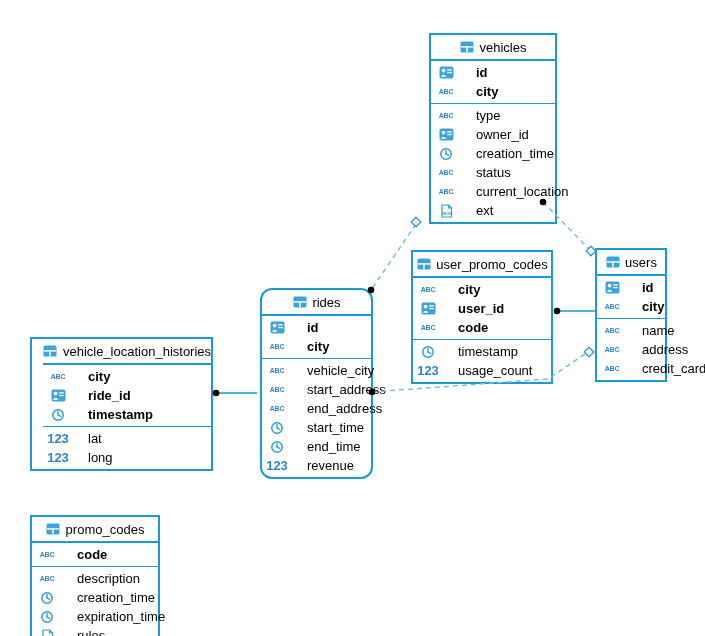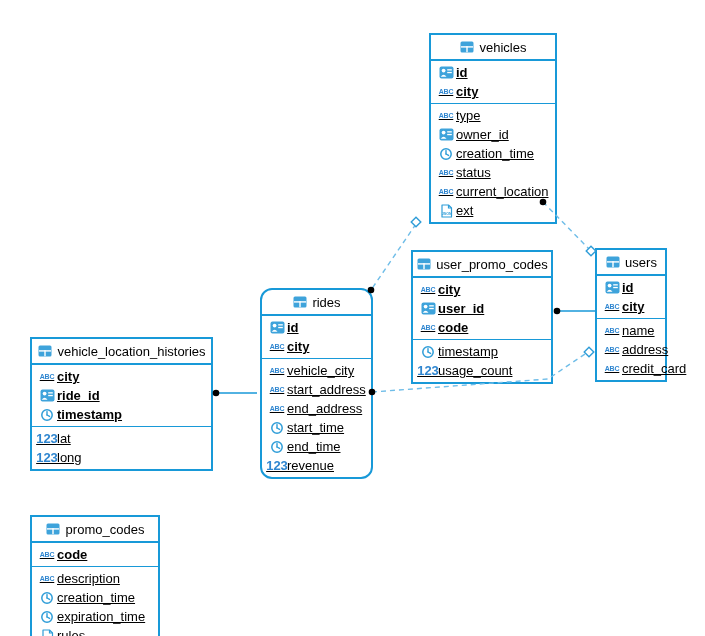--- a/index.html
+++ b/index.html
@@ -10,22 +10,22 @@
   .tbl{
     position:absolute;background:#fff;border:2px solid #1899d8;box-sizing:border-box;
   }
   .tbl-header{
     height:24px;display:flex;align-items:center;justify-content:center;gap:5px;
     border-bottom:2px solid #1899d8;font-size:13px;padding:0 5px;white-space:nowrap;
   }
   .section{padding:2px 0;}
   .section.fields{border-top:1.5px solid #1899d8;}
   .frow{
-    height:19px;display:flex;align-items:center;gap:0;padding:0 5px;
-    font-size:13px;white-space:nowrap;text-decoration:underline;
+    height:19px;display:flex;align-items:center;gap:20px;padding:0 5px;
+    font-size:13px;white-space:nowrap;
   }
   .frow.key{font-weight:bold;}
   .ficon{flex:0 0 20px;width:20px;display:flex;align-items:center;justify-content:center;}
   .abc-txt{font-size:7px;font-weight:bold;color:#2f86d0;letter-spacing:-0.2px;}
   .num-txt{font-size:13px;font-weight:600;color:#2f86d0;}
   #rel-layer{position:absolute;left:0;top:0;pointer-events:none;}
 </style>
 </head>
 <body>
 
@@ -293,21 +293,21 @@
           <span>end_time</span>
         </div>
         <div class="frow">
           <span class="ficon">
             <span class="num-txt">123</span>
           </span>
           <span>revenue</span>
         </div>
       </div>
     </div>
-    <div class="tbl" style="left: 30px; top: 337px; width: 183px;">
+    <div class="tbl" style="left: 30px; top: 337px; width: 183px; padding-left: 11px;">
       <div class="tbl-header">
         <span class="ficon" style="flex-basis:15px;width:15px">
           <svg width="14" height="12" viewBox="0 0 14 12">
             <rect x="0.5" y="0.5" width="13" height="11" rx="1.5" fill="#3ea3db"></rect>
             <rect x="1" y="5.2" width="12" height="1.4" fill="#fff"></rect>
             <rect x="6.3" y="5.2" width="1.4" height="6" fill="#fff"></rect>
           </svg>
         </span>
         <span>vehicle_location_histories</span>
       </div>

